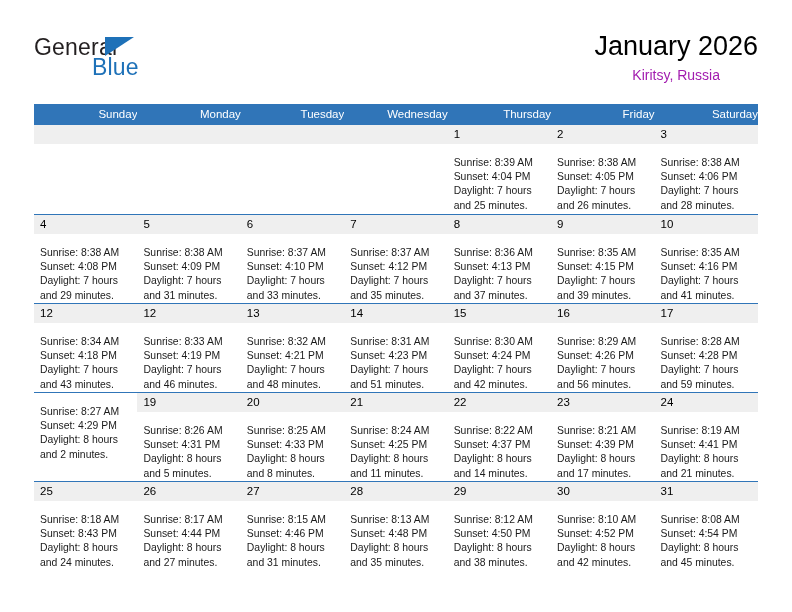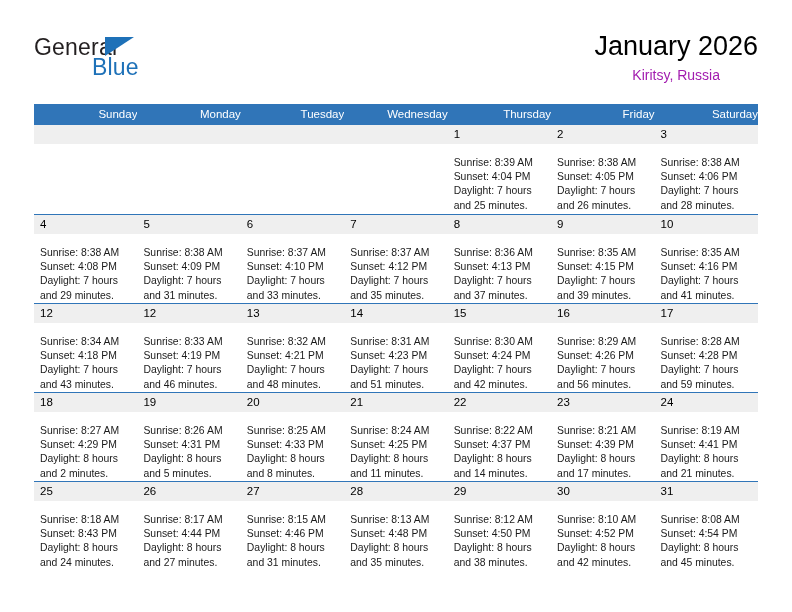--- a/index.html
+++ b/index.html
@@ -348,21 +348,20 @@
             <div class="day-body">
               <div class="day-line">Sunrise: 8:28 AM</div>
               <div class="day-line">Sunset: 4:28 PM</div>
               <div class="day-line">Daylight: 7 hours</div>
               <div class="day-line">and 59 minutes.</div>
             </div>
           </div>
         </div>
         <div class="week-row">
           <div class="day-cell">
-            <div class="day-num-band">18</div>
             <div class="day-body">
               <div class="day-line">Sunrise: 8:27 AM</div>
               <div class="day-line">Sunset: 4:29 PM</div>
               <div class="day-line">Daylight: 8 hours</div>
               <div class="day-line">and 2 minutes.</div>
             </div>
           </div>
           <div class="day-cell">
             <div class="day-num-band">19</div>
             <div class="day-body">

